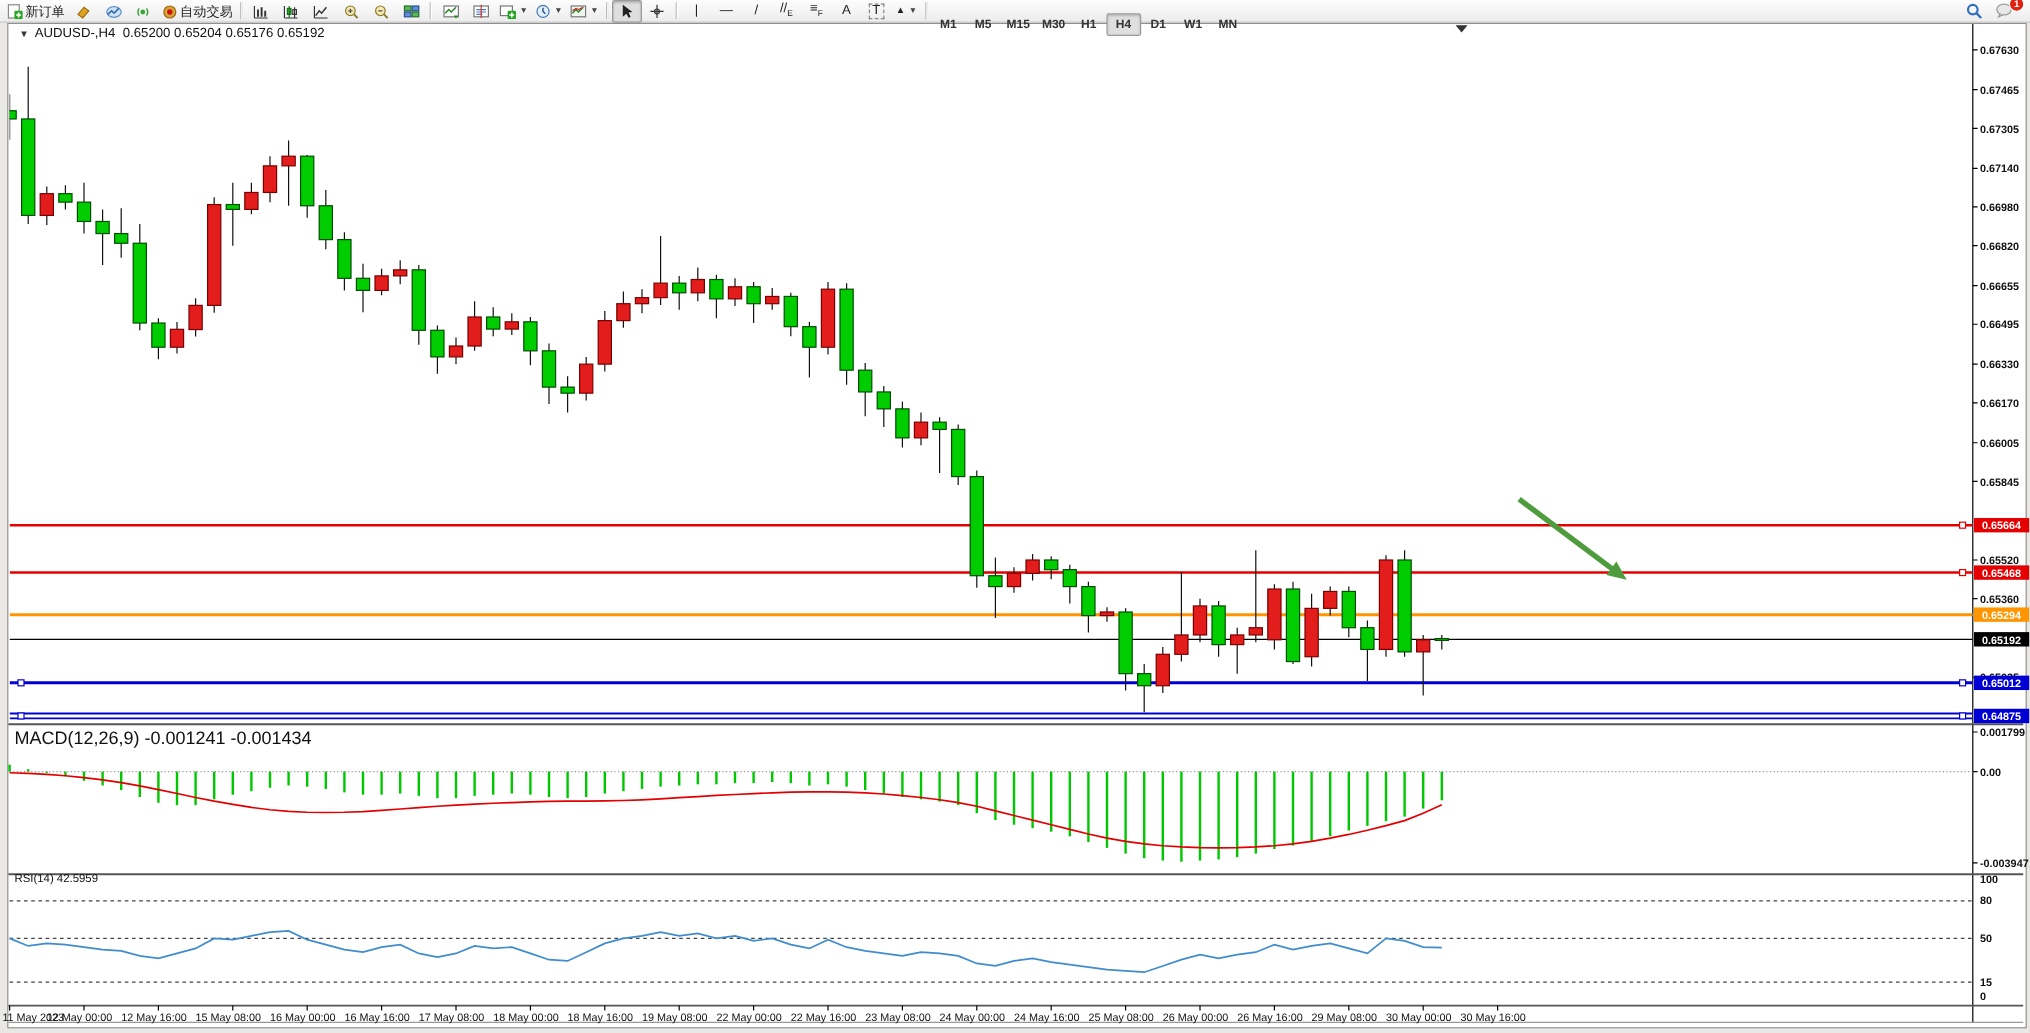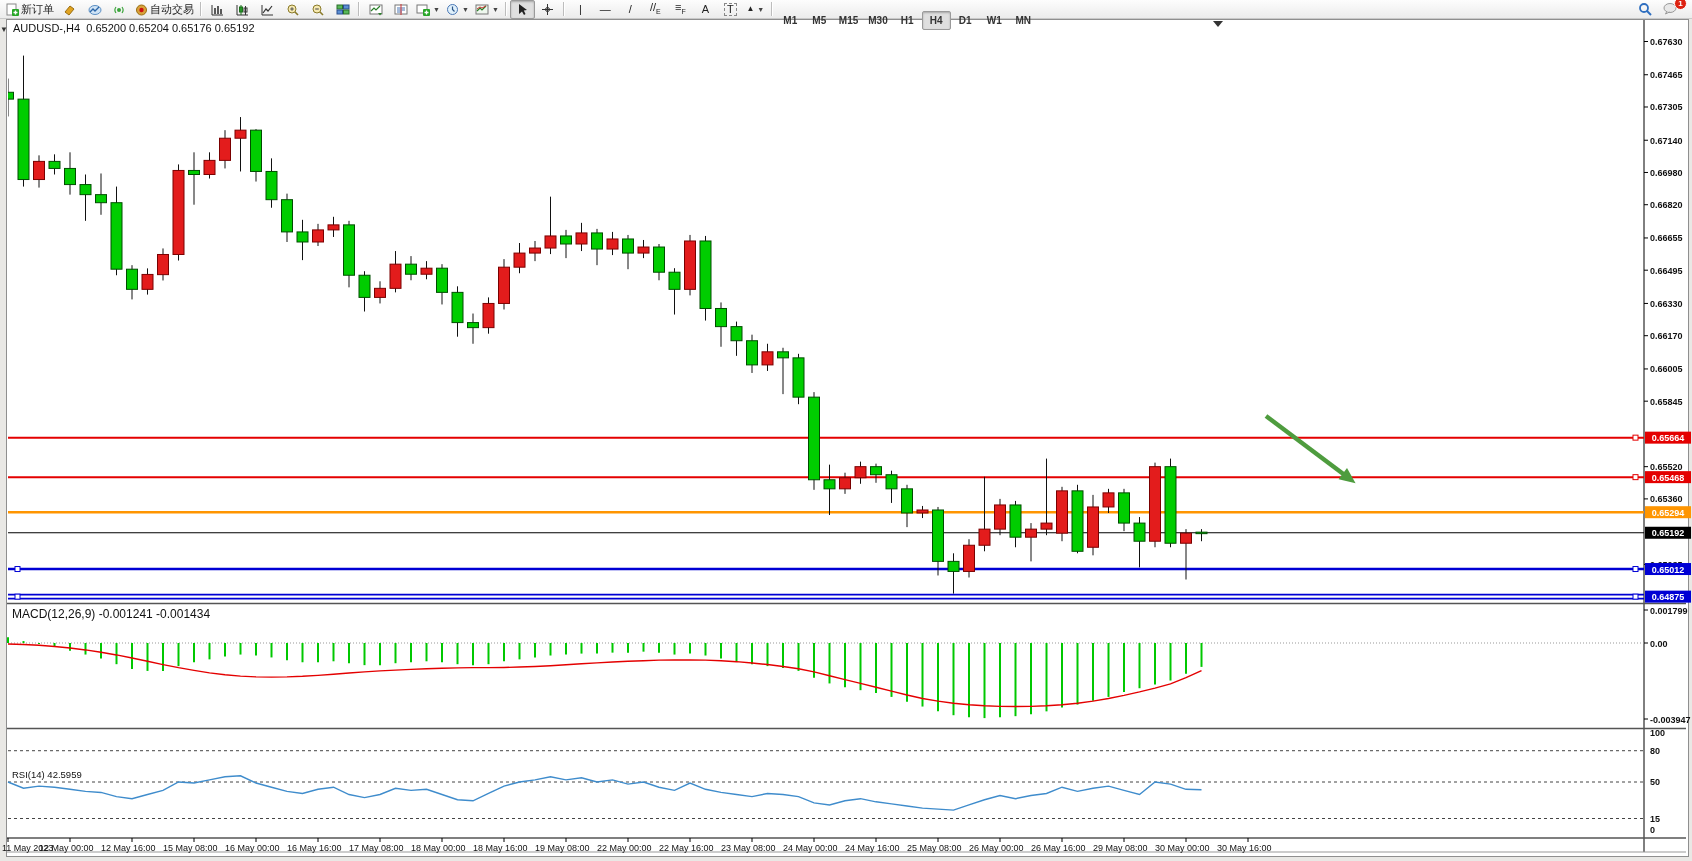--- a/index.html
+++ b/index.html
@@ -16,23 +16,23 @@
   .dd{font-size:7px;color:#444;margin-left:1px;}
   .glyph{font-size:11px;color:#222;line-height:1;}
   .sub{font-size:7px;vertical-align:sub;}
   .spacer{flex:1}
   .badge{position:absolute;top:-4px;right:-5px;width:11px;height:11px;border-radius:50%;background:#dd2211;color:#fff;
     font-size:8px;font-weight:bold;display:flex;align-items:center;justify-content:center;border:1px solid #fff;}
   
   .chartbg{position:absolute;left:6px;top:19px;width:1681px;height:836px;background:#fff;border:1px solid #8f8f8f;z-index:1;}
   #chart-svg{position:absolute;left:0;top:0;width:1692px;height:861px;z-index:10;}
   .ovl{position:absolute;z-index:20;color:#111;pointer-events:none;white-space:nowrap;}
-  #title-row{left:0;top:22px;font-size:11px;}
-  #macd-label{left:12px;top:607px;font-size:12px;}
-  #rsi-label{left:12px;top:769px;font-size:9.5px;text-align:right;}
+  #title-row{left:16px;top:22px;font-size:11px;}
+  #macd-label{left:12px;top:607px;font-size:15px;}
+  #rsi-label{left:12px;top:727px;font-size:9.5px;text-align:right;}
   .caret{font-size:8px;margin-right:5px;color:#333;}
 </style>
 </head>
 <body>
 
 <div class="toolbar">
   <div class="tbtn">
     <span>
         <svg width="13" height="13">
           <rect x="1" y="1" width="9" height="11" fill="#fff" stroke="#888"></rect>

